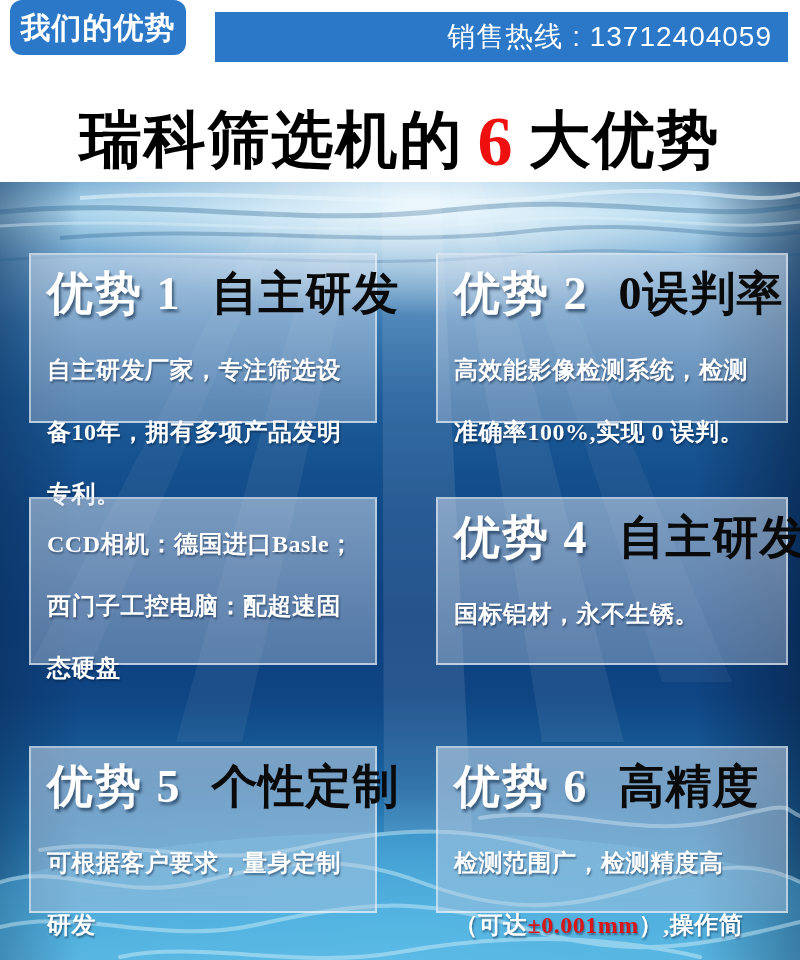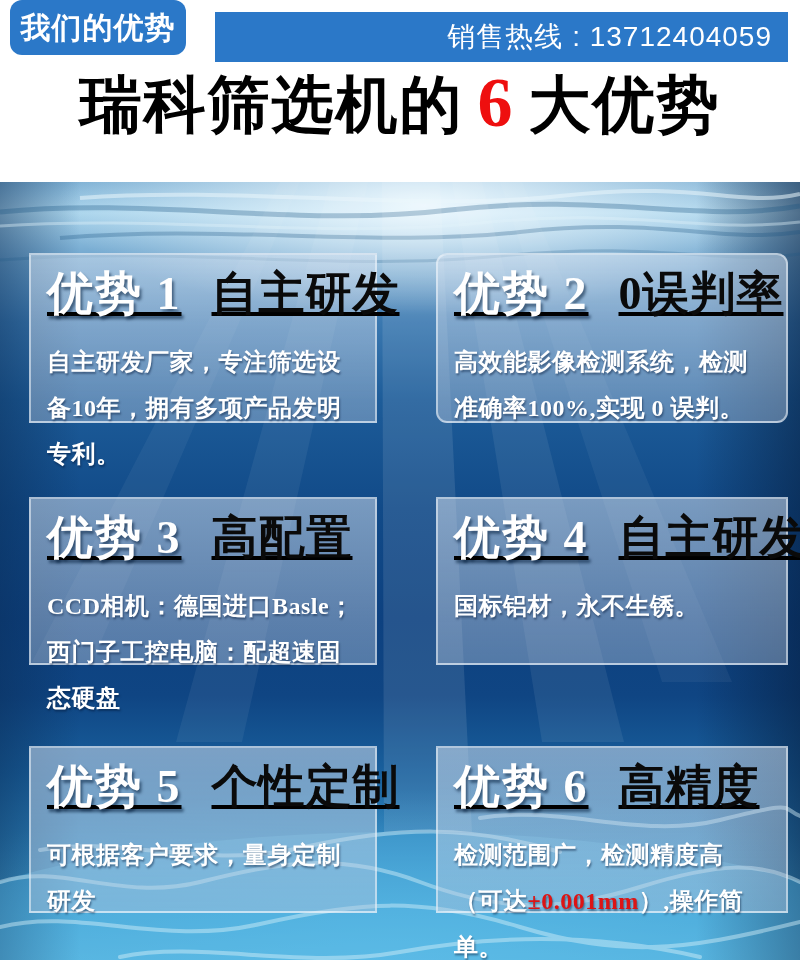--- a/index.html
+++ b/index.html
@@ -23,21 +23,21 @@
     background:#2b78c8; z-index:2;
     display:flex; align-items:center; justify-content:flex-end;
   }
   .hotline-text {
     color:#ffffff; font-size:28px; padding-right:16px; letter-spacing:1px;
   }
 
   
   .main-title {
     position:absolute; top:63px; left:0; width:800px; height:119px;
-    display:flex; align-items:flex-start; justify-content:center;
+    display:flex; align-items:flex-end; justify-content:center;
     font-family:"Liberation Serif","DejaVu Serif",serif;
     font-weight:900; font-size:62px; color:#000000; letter-spacing:2px;
     white-space:nowrap;
   }
   .title-num {
     color:#ee0f0f; font-size:70px; margin:0 14px; font-weight:900;
   }
 
   
   .ocean {
@@ -54,47 +54,46 @@
   }
   .fx { position:absolute; left:0; top:0; width:800px; height:778px; }
 
   
   .card {
     position:absolute;
     background:linear-gradient(180deg, rgba(216,228,242,0.52), rgba(178,196,219,0.42));
     border:2px solid rgba(240,246,252,0.55);
   }
   .card-1 { left:29px;  top:71px;  width:348px; height:170px; }
-  .card-2 { left:436px; top:71px;  width:352px; height:170px;border-radius:11px; }
+  .card-2 { left:436px; top:71px;  width:352px; height:170px; }
   .card-3 { left:29px;  top:315px; width:348px; height:168px; }
   .card-4 { left:436px; top:315px; width:352px; height:168px; }
   .card-5 { left:29px;  top:564px; width:348px; height:167px; }
   .card-6 { left:436px; top:564px; width:352px; height:167px; }
 
   .card-head {
     display:flex; align-items:flex-end; padding:8px 14px 0 16px;
     white-space:nowrap;
-    text-decoration:underline;
   }
   .card-num {
     font-family:"Liberation Serif","DejaVu Serif",serif;
     font-size:46px; font-weight:bold; color:#ffffff;
     text-shadow:2px 3px 3px rgba(0,25,55,0.55);
     letter-spacing:2px;
   }
   .card-name {
     font-family:"Liberation Serif","DejaVu Serif",serif;
     font-size:46px; font-weight:900; color:#0a0a0a;
     margin-left:30px; letter-spacing:1px;
   }
   .card-desc {
     margin:14px 14px 0 16px;
     font-family:"Liberation Serif","DejaVu Serif",serif;
     font-size:24px; font-weight:bold; color:#ffffff;
-    line-height:46px; letter-spacing:0.5px;
+    line-height:62px; letter-spacing:0.5px;
     text-shadow:1px 2px 2px rgba(0,20,50,0.45);
   }
   .desc-red { color:#dd1414; }
 </style>
 </head>
 <body>
 
 <div class="page">
 
   <div class="badge">我们的优势</div>
@@ -150,24 +149,20 @@
 
     <section class="card card-2">
       <div class="card-head">
         <span class="card-num">优势 2</span>
         <span class="card-name">0误判率</span>
       </div>
       <p class="card-desc">高效能影像检测系统，检测准确率100%,实现 0 误判。</p>
     </section>
 
     <section class="card card-3">
-      <div class="card-head">
-        <span class="card-num">优势 3</span>
-        <span class="card-name">高配置</span>
-      </div>
       <p class="card-desc">CCD相机：德国进口Basle；西门子工控电脑：配超速固态硬盘</p>
     </section>
 
     <section class="card card-4">
       <div class="card-head">
         <span class="card-num">优势 4</span>
         <span class="card-name">自主研发</span>
       </div>
       <p class="card-desc">国标铝材，永不生锈。</p>
     </section>

